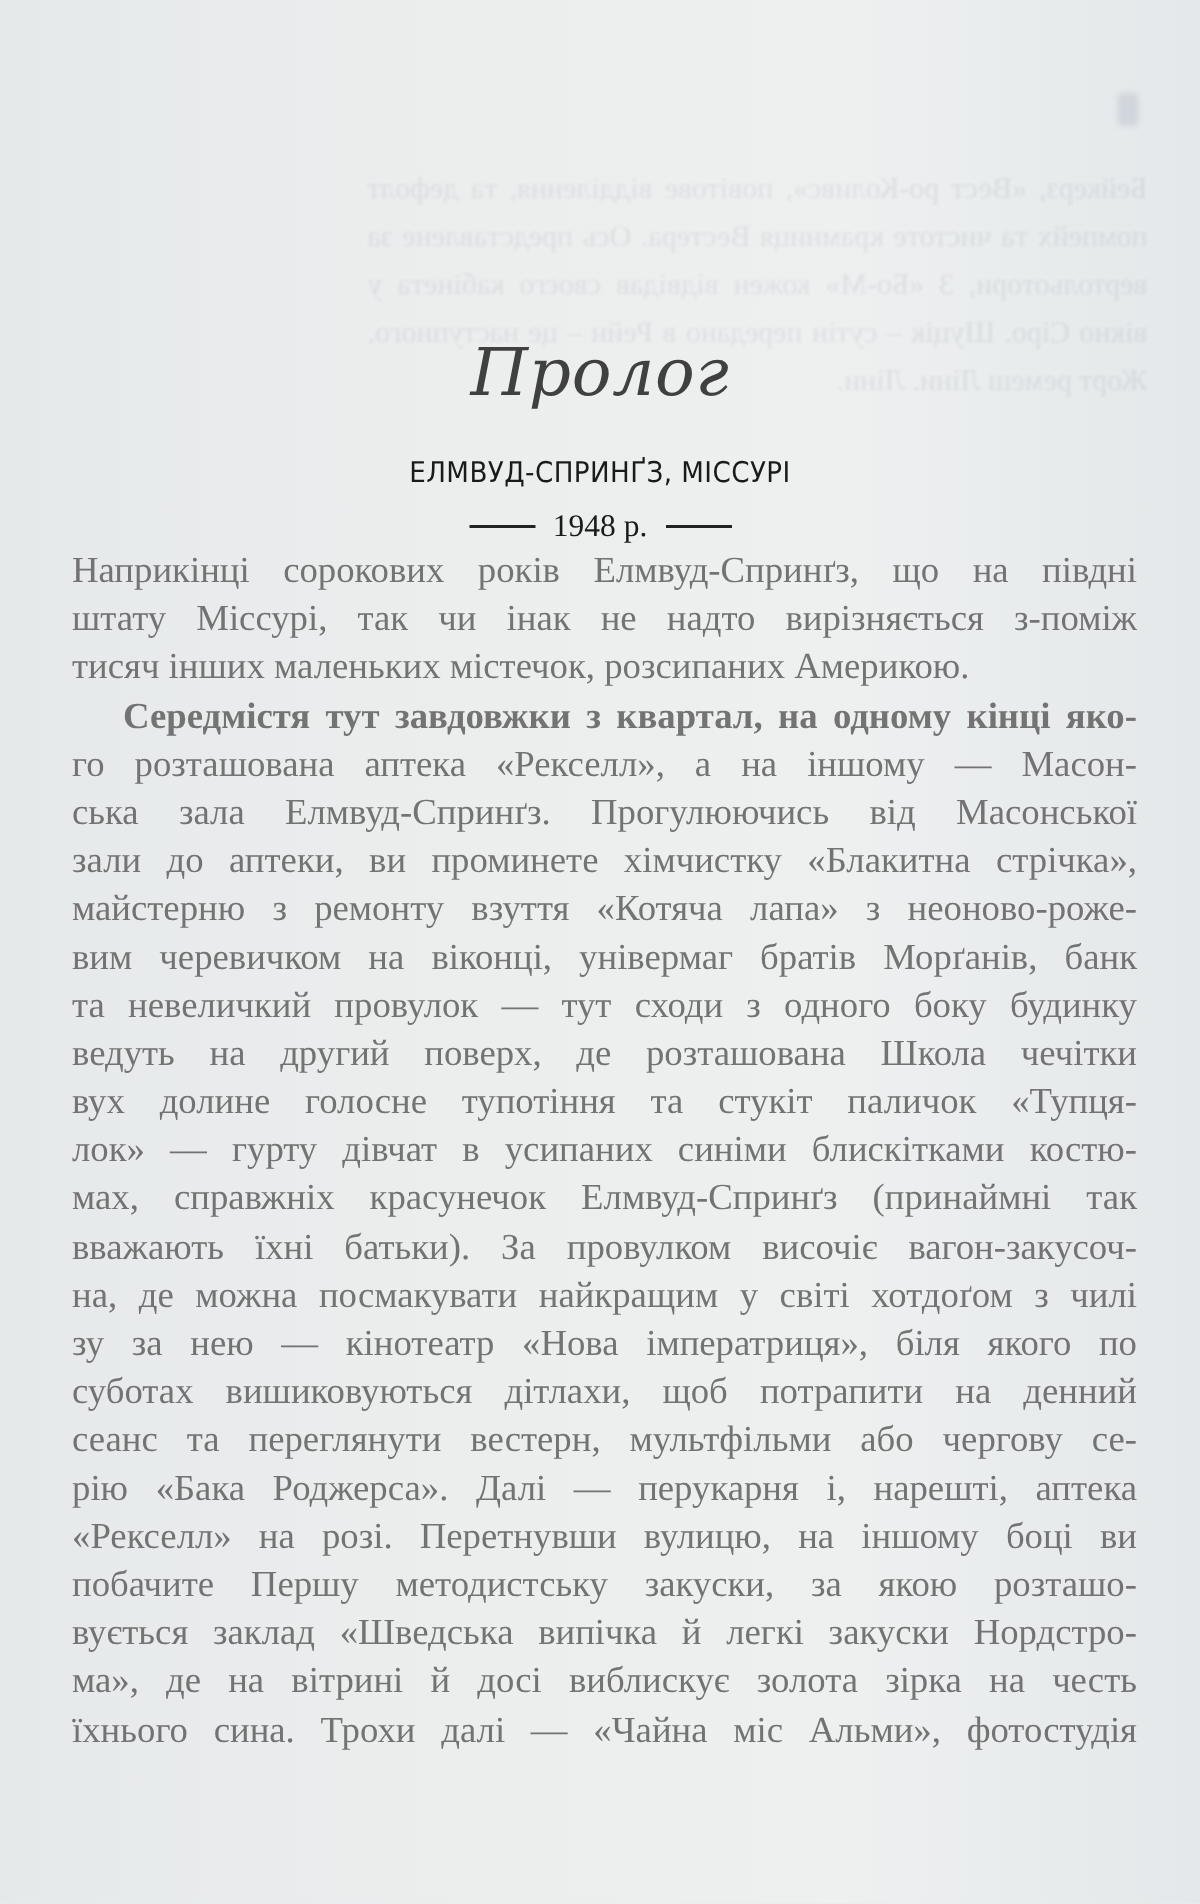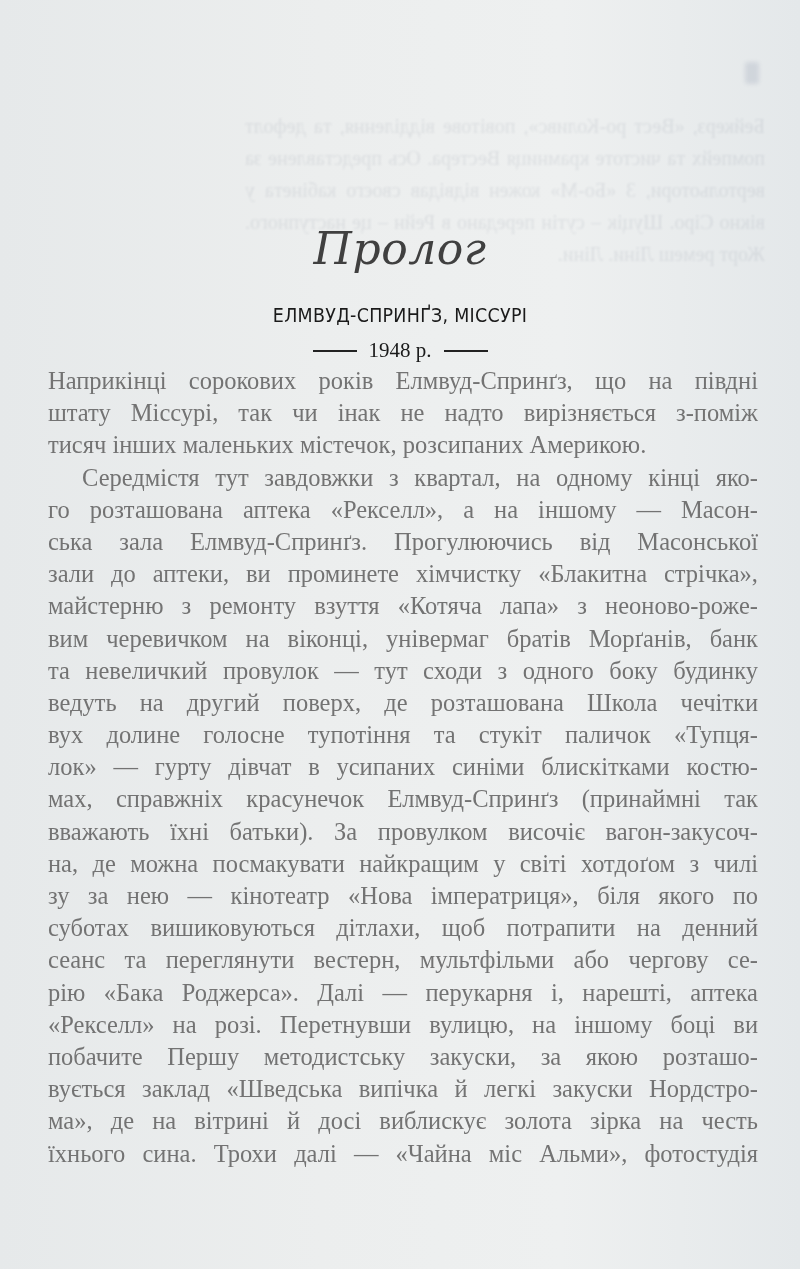--- a/index.html
+++ b/index.html
@@ -105,20 +105,21 @@
     white-space: nowrap;
     text-align: justify;
     text-align-last: justify;
     height: 32.2px;
   }
   .line.last {
     text-align-last: left;
   }
   .line.indent {
     padding-left: 34px;
+    font-weight: bold;
   }
 </style>
 </head>
 <body>
 
 <div class="page-bg"></div>
 
 <div class="bleed-mark"></div>
 <div class="bleed">Бейкерз, «Вест ро-Коливс», повітове відділення, та дефолт помпейх та чистоте крамниця Вестера. Ось представлене за вертольотори, 3 «Бо-М» кожен відвідав своєго кабінета у вікно Сіро. Шуцік – сутін передано в Рейн – це наступного. Жорт ремеш Ліни. Ліни.</div>
 

